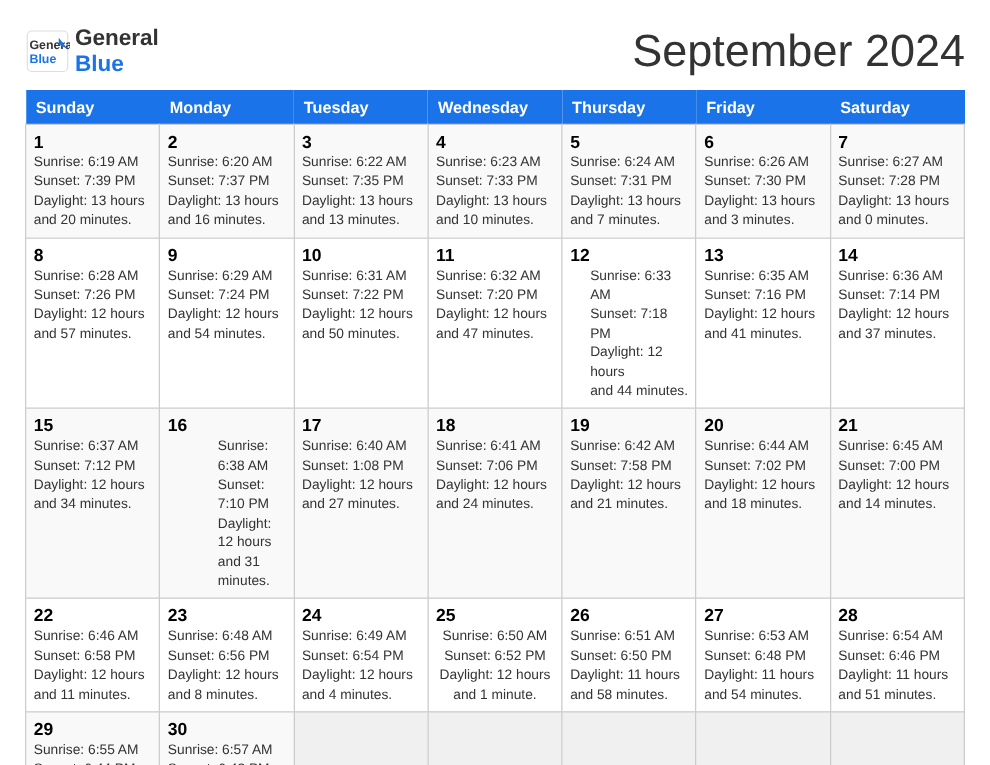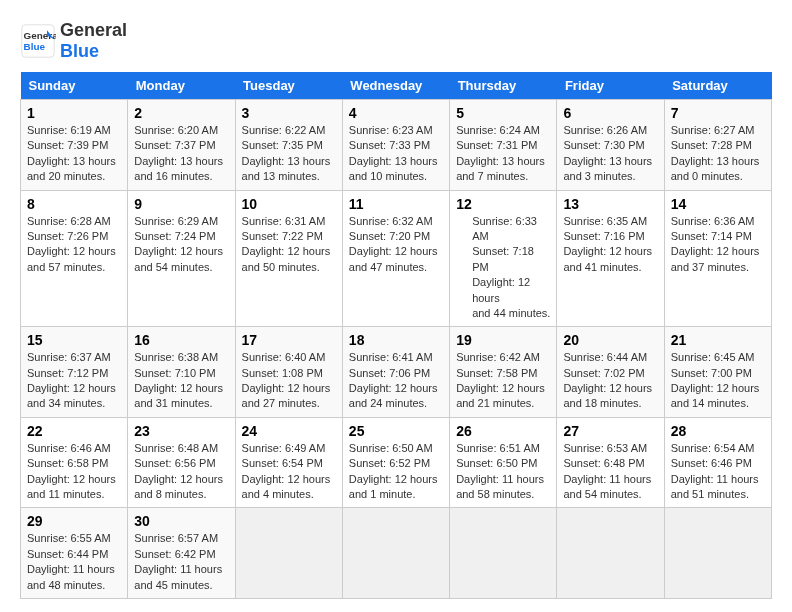--- a/index.html
+++ b/index.html
@@ -85,20 +85,21 @@
       <text x="4" y="18" font-size="11" font-weight="bold" fill="#333" font-family="Arial">General</text>
       <text x="4" y="30" font-size="11" font-weight="bold" fill="#1a73e8" font-family="Arial">Blue</text>
       <polygon points="30,8 38,18 30,14" fill="#1a73e8"></polygon>
     </svg>
     <div>
       <div style="font-size:18px;font-weight:bold;color:#333;">General</div>
       <div style="font-size:18px;font-weight:bold;color:#1a73e8;">Blue</div>
     </div>
   </div>
   <div class="title-block">
+    <div class="month-title">September 2024</div>
   </div>
 </div>
 
 <table>
   <thead>
     <tr id="header-row">
         <th>Sunday</th>
         <th>Monday</th>
         <th>Tuesday</th>
         <th>Wednesday</th>
@@ -213,21 +214,21 @@
       <tr>
         <td>
           <span class="day-num">15</span>
           <div class="day-info" style="white-space: pre-line;">Sunrise: 6:37 AM
 Sunset: 7:12 PM
 Daylight: 12 hours
 and 34 minutes.</div>
         </td>
         <td>
           <span class="day-num">16</span>
-          <div class="day-info" style="white-space: pre-line;">Sunrise: 6:38 AM
+          <div class="day-info" style="white-space: pre-line; margin-left: 40px;">Sunrise: 6:38 AM
 Sunset: 7:10 PM
 Daylight: 12 hours
 and 31 minutes.</div>
         </td>
         <td>
           <span class="day-num">17</span>
           <div class="day-info" style="white-space: pre-line;">Sunrise: 6:40 AM
 Sunset: 1:08 PM
 Daylight: 12 hours
 and 27 minutes.</div>
@@ -278,21 +279,21 @@
         </td>
         <td>
           <span class="day-num">24</span>
           <div class="day-info" style="white-space: pre-line;">Sunrise: 6:49 AM
 Sunset: 6:54 PM
 Daylight: 12 hours
 and 4 minutes.</div>
         </td>
         <td>
           <span class="day-num">25</span>
-          <div class="day-info" style="white-space: pre-line;">Sunrise: 6:50 AM
+          <div class="day-info" style="white-space: pre-line; text-align: center;">Sunrise: 6:50 AM
 Sunset: 6:52 PM
 Daylight: 12 hours
 and 1 minute.</div>
         </td>
         <td>
           <span class="day-num">26</span>
           <div class="day-info" style="white-space: pre-line;">Sunrise: 6:51 AM
 Sunset: 6:50 PM
 Daylight: 11 hours
 and 58 minutes.</div>

